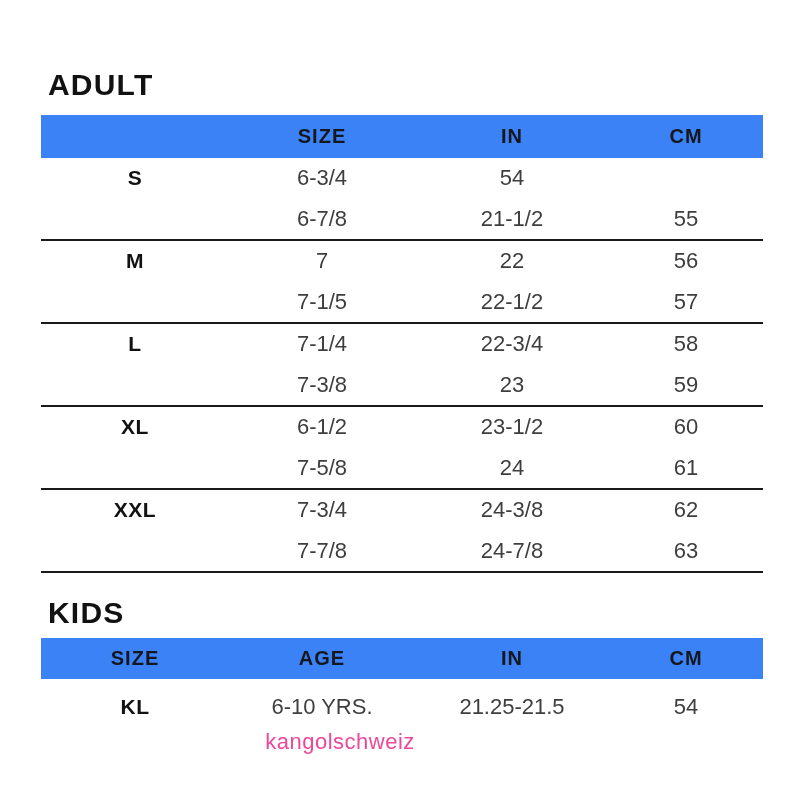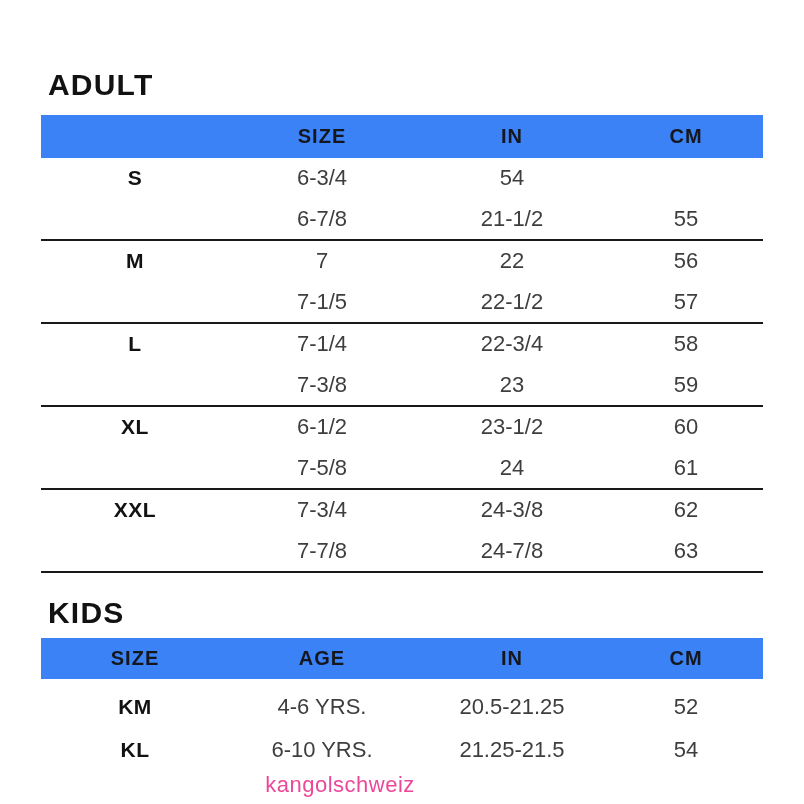--- a/index.html
+++ b/index.html
@@ -147,26 +147,20 @@
 
   <div class="table kids-table">
     <div class="thead">
       <div>SIZE</div>
       <div>AGE</div>
       <div>IN</div>
       <div>CM</div>
     </div>
     <div class="kids-body">
       <div class="tr">
-        <div class="label">KM</div>
-        <div>4-6 YRS.</div>
-        <div>20.5-21.25</div>
-        <div>52</div>
-      </div>
-      <div class="tr">
         <div class="label">KL</div>
         <div>6-10 YRS.</div>
         <div>21.25-21.5</div>
         <div>54</div>
       </div>
     </div>
   </div>
 
   <div class="watermark">kangolschweiz</div>
 

